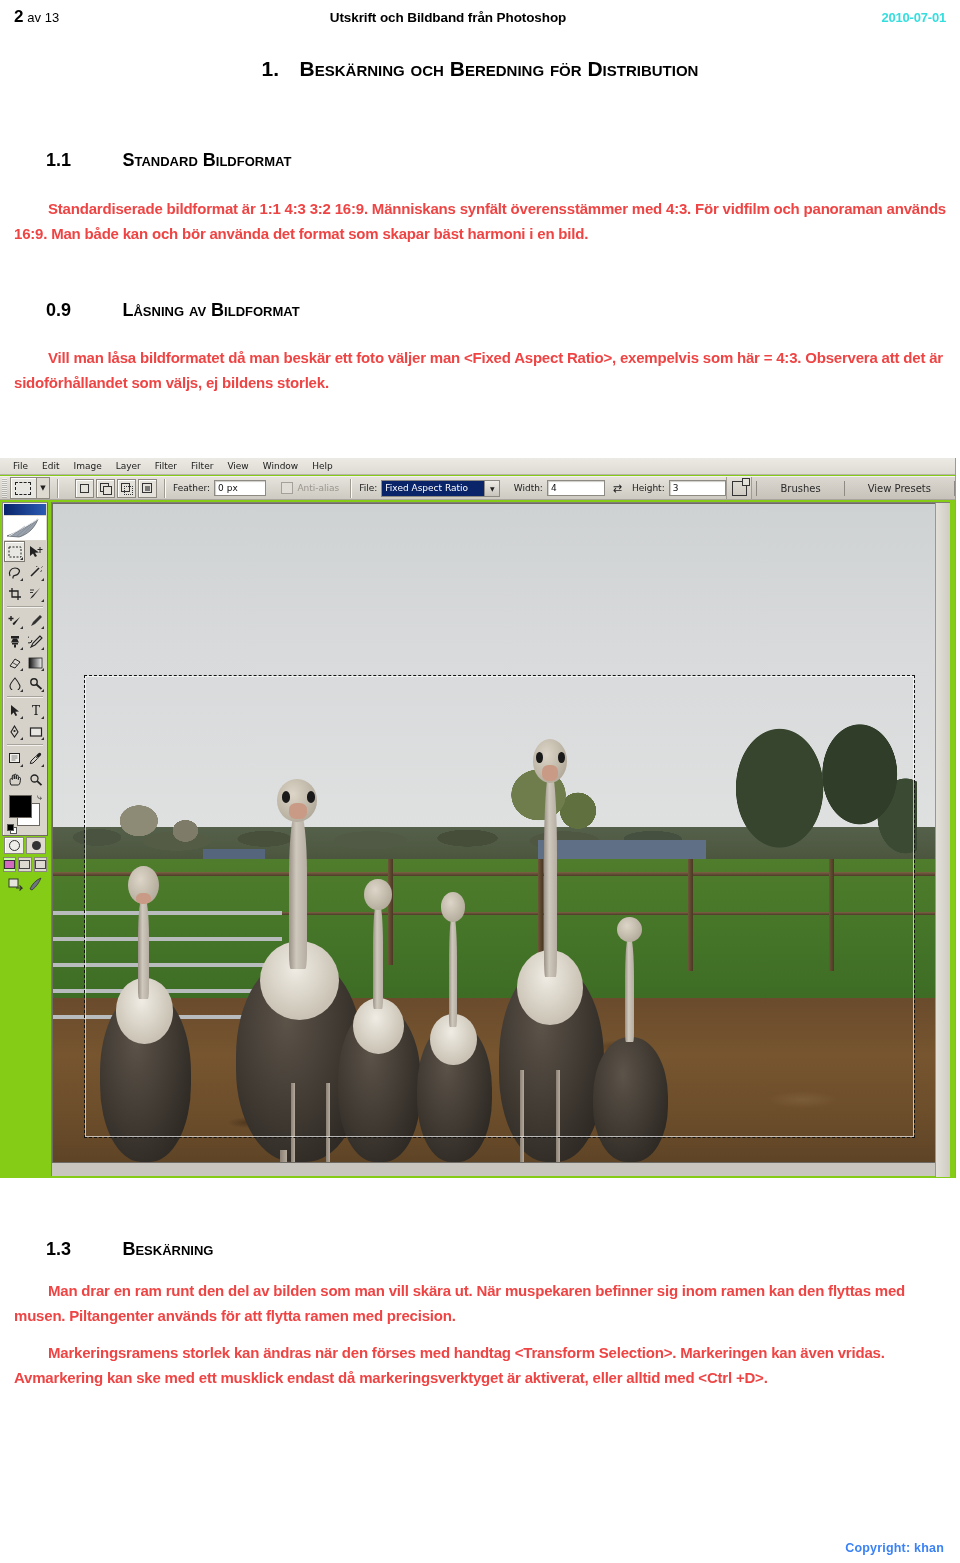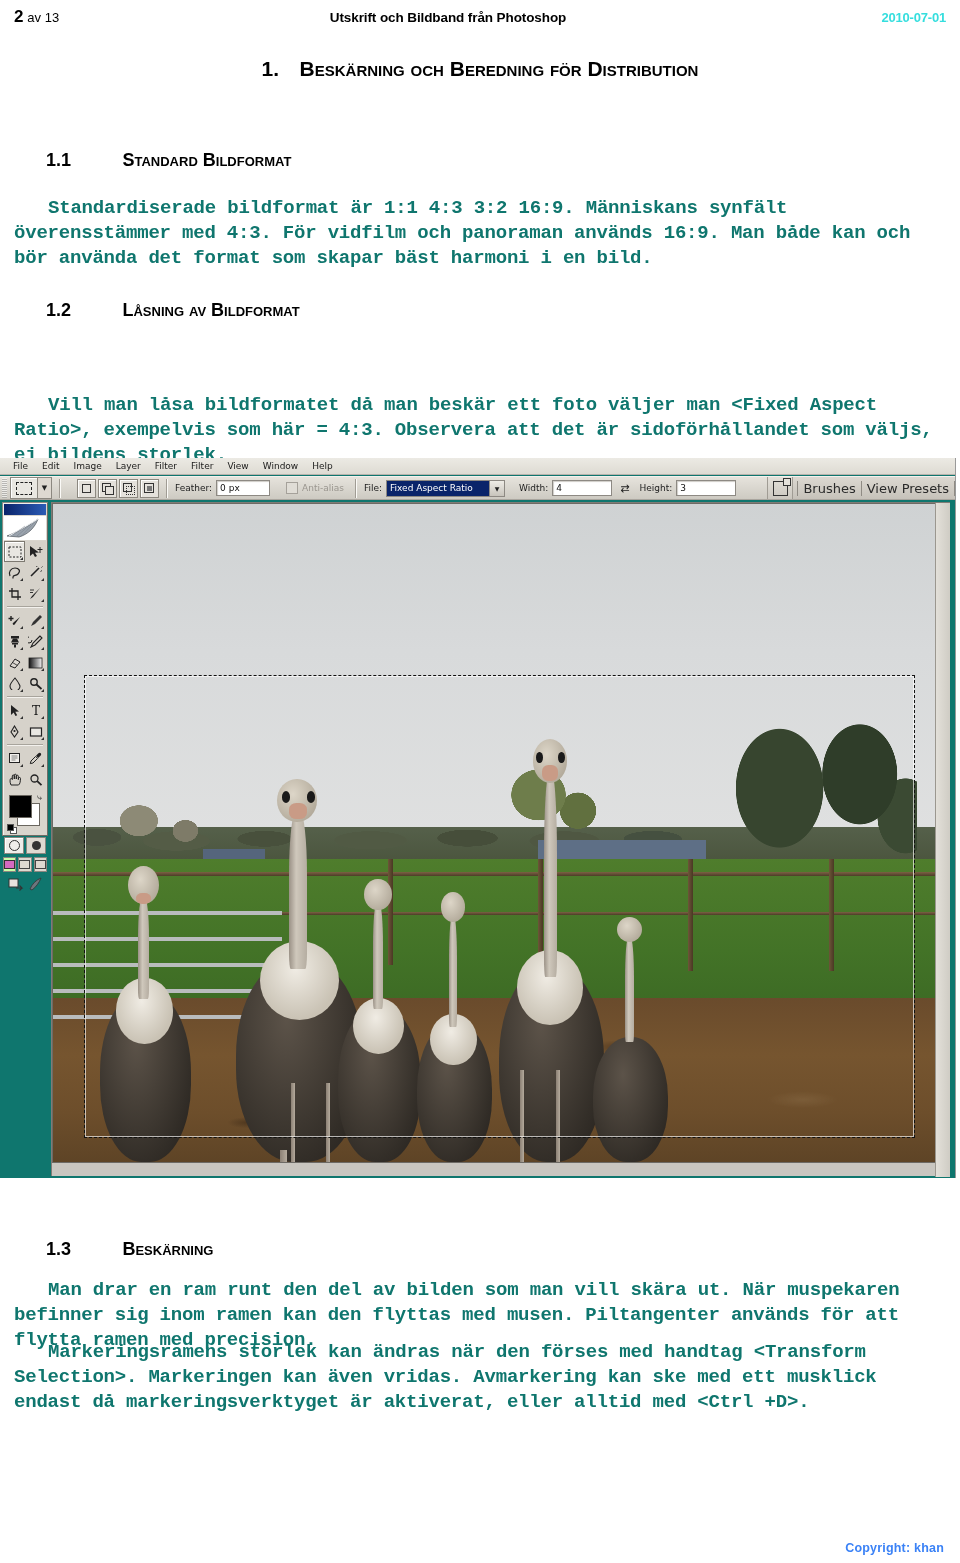--- a/index.html
+++ b/index.html
@@ -79,40 +79,40 @@
     font-size: 18px;
     font-variant: small-caps;
   }
   #h2-1-1 { top: 150px; left: 46px; }
   #h2-1-2 { top: 300px; left: 46px; }
   #h2-1-3 { top: 1239px; left: 46px; }
 
   
   .para {
     position: absolute;
-    font-family: Liberation Mono, monospace;
-    font-size: 19px;
+    font-family: Liberation Sans, sans-serif;
+    font-size: 15px;
     line-height: 25px;
-    color: #0f766e;
+    color: #ef4444;
     font-stretch: condensed;
     font-weight: 600;
     text-indent: 34px;
     letter-spacing: -0.2px;
   }
   #p-1-1 { top: 196px; left: 14px; width: 932px; }
-  #p-1-2 { top: 345px; left: 14px; width: 932px; margin-top: 48px; }
+  #p-1-2 { top: 345px; left: 14px; width: 932px; }
   #p-1-3a { top: 1278px; left: 14px; width: 932px; }
   #p-1-3b { top: 1340px; left: 14px; width: 932px; }
 
   
   .ps-window {
     position: absolute;
     top: 458px; left: 0;
     width: 955px; height: 720px;
-    background: #0f766e;
+    background: #84cc16;
     font-family: "DejaVu Sans", sans-serif;
     overflow: hidden;
     border-right: 1px solid #9a9a9a;
   }
   .ps-menubar {
     position: absolute;
     top: 0; left: 0; width: 955px; height: 17px;
     background: linear-gradient(#eceae4, #dedbd3);
     display: flex;
     align-items: center;
@@ -240,22 +240,22 @@
     display: flex; align-items: center; justify-content: center;
   }
   .pw-icon { width: 13px; height: 13px; border: 1.5px solid #333; position: relative;}
   .pw-icon::after{content:"";position:absolute;right:-4px;top:-4px;width:6px;height:6px;border:1.5px solid #333;background:#e4e1da;}
   .dock-tabs {
     display: flex; align-items: center; height: 22px;
     background: linear-gradient(#dcd8d1, #c6c2ba);
     padding-left: 4px; flex: 1;
   }
   .dock-tab {
-    font-size: 13px; color: #2a2a2a;
-    padding: 0 5px; height: 15px; display: flex; align-items: center;
+    font-size: 10px; color: #2a2a2a;
+    padding: 0 23px; height: 15px; display: flex; align-items: center;
     border-left: 1px solid #8f8b84;
     transform: skewX(0deg);
     white-space: nowrap;
   }
   .dock-tab:last-child { border-right: 1px solid #8f8b84; }
 
   
   .ps-toolbox {
     position: absolute;
     top: 44px; left: 2px;
@@ -531,21 +531,21 @@
   <span class="txt">Beskärning och Beredning för Distribution</span>
 </div>
 
 <div class="h2" id="h2-1-1">
   <span class="num">1.1</span>
   <span class="txt">Standard Bildformat</span>
 </div>
 <div class="para" id="p-1-1">Standardiserade bildformat är 1:1  4:3  3:2  16:9. Människans synfält överensstämmer med 4:3. För vidfilm och panoraman används 16:9. Man både kan och bör använda det format som skapar bäst harmoni i en bild.</div>
 
 <div class="h2" id="h2-1-2">
-  <span class="num">1.2</span>
+  <span class="num">0.9</span>
   <span class="txt">Låsning av Bildformat</span>
 </div>
 <div class="para" id="p-1-2">Vill man låsa bildformatet då man beskär ett foto väljer man &lt;Fixed Aspect Ratio&gt;, exempelvis som här = 4:3. Observera att det är sidoförhållandet som väljs, ej bildens storlek.</div>
 
 <div class="ps-window">
 
   <div class="ps-menubar">
     <span class="mi">File</span>
     <span class="mi">Edit</span>
     <span class="mi">Image</span>

